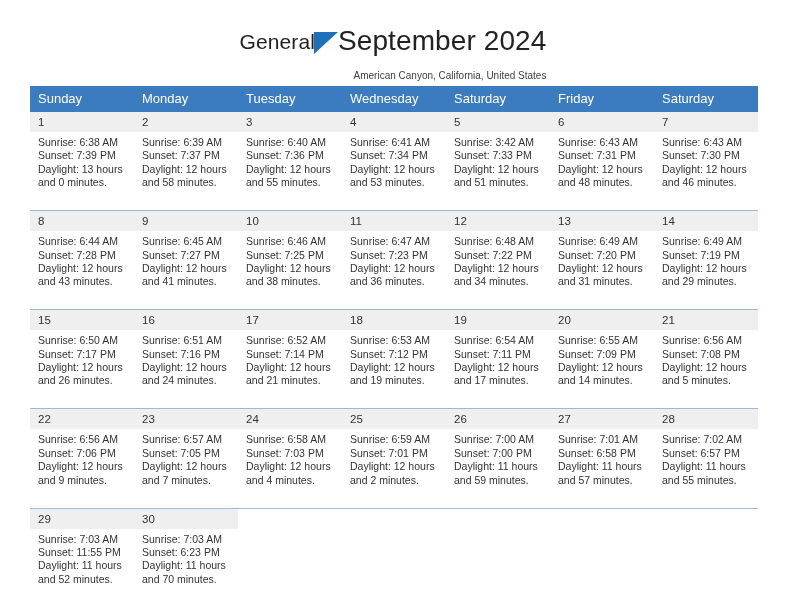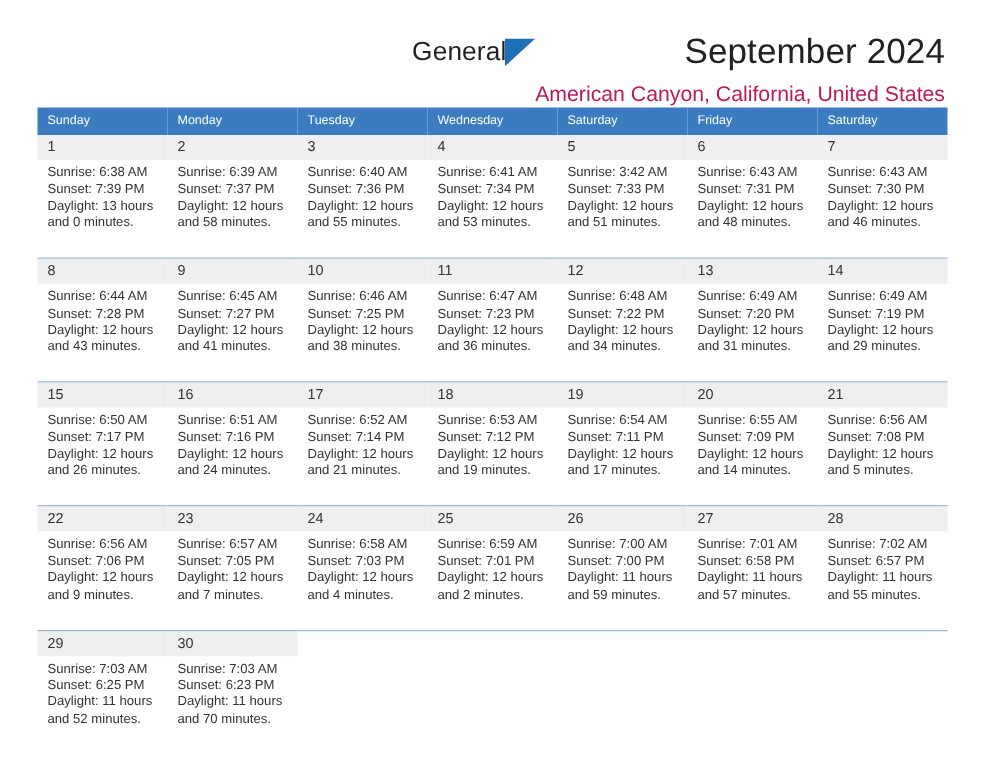--- a/index.html
+++ b/index.html
@@ -13,21 +13,21 @@
     position: relative;
     width: 792px;
     height: 612px;
     padding: 0;
   }
 
   
   .header {
     display: flex;
     align-items: flex-start;
-    justify-content: flex-end;
+    justify-content: center;
     padding: 26px 34px 0 30px;
     height: 76px;
   }
   .brand {
     display: block;
     line-height: 1;
     padding-top: 5px;
   }
   .brand-top {
     position: relative;
@@ -60,39 +60,39 @@
     padding-right: 2px;
   }
   .cal-title {
     font-size: 28px;
     color: #222222;
     font-weight: normal;
     line-height: 30px;
     letter-spacing: 0.1px;
   }
   .cal-subtitle {
-    font-size: 17px;
-    color: #be185d;
+    font-size: 10px;
+    color: #404040;
     line-height: 18px;
     margin-top: 11px;
   }
 
   
   .cal-wrap {
     margin: 10px 34px 0 30px;
   }
   table.calendar {
     width: 728px;
     border-collapse: collapse;
     table-layout: fixed;
   }
   table.calendar th {
     background: #3b7cc0;
     color: #ffffff;
-    font-size: 10px;
+    font-size: 13px;
     font-weight: normal;
     text-align: left;
     padding: 5px 0 6px 8px;
     height: 22px;
     border: none;
   }
   table.calendar td {
     vertical-align: top;
     width: 104px;
     padding: 0;
@@ -433,21 +433,21 @@
         </tr>
         <tr class="row-spacer">
             <td colspan="7"></td>
           </tr>
 
         <tr class="week-row">
           <td>
             <span class="daynum">29</span>
             <div class="details">
               <div>Sunrise: 7:03 AM</div>
-              <div>Sunset: 6:25 PM</div>
+              <div>Sunset: 11:55 PM</div>
               <div>Daylight: 11 hours</div>
               <div>and 52 minutes.</div>
             </div>
           </td>
           <td>
             <span class="daynum">30</span>
             <div class="details">
               <div>Sunrise: 7:03 AM</div>
               <div>Sunset: 6:23 PM</div>
               <div>Daylight: 11 hours</div>

